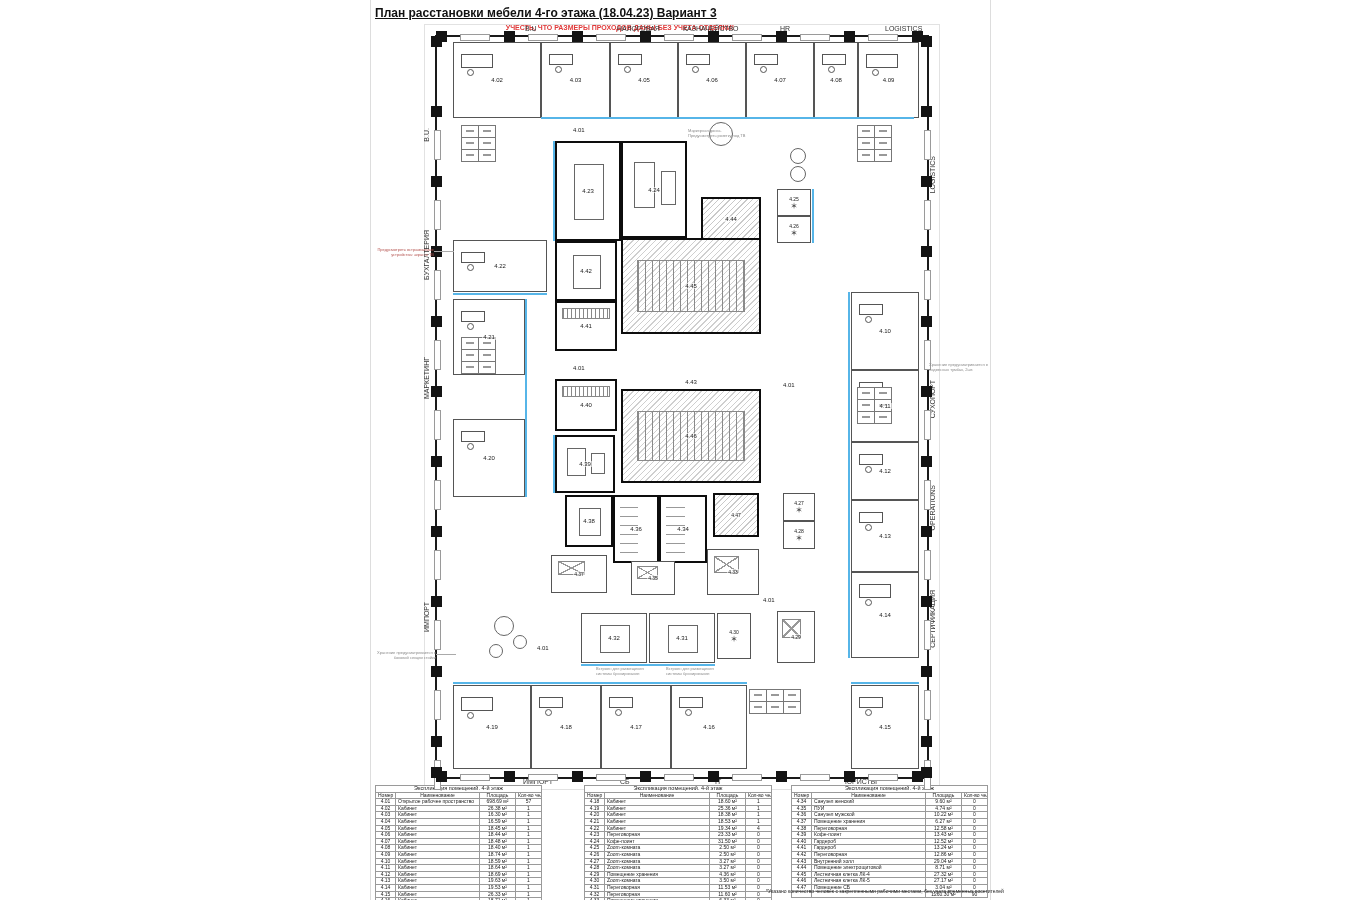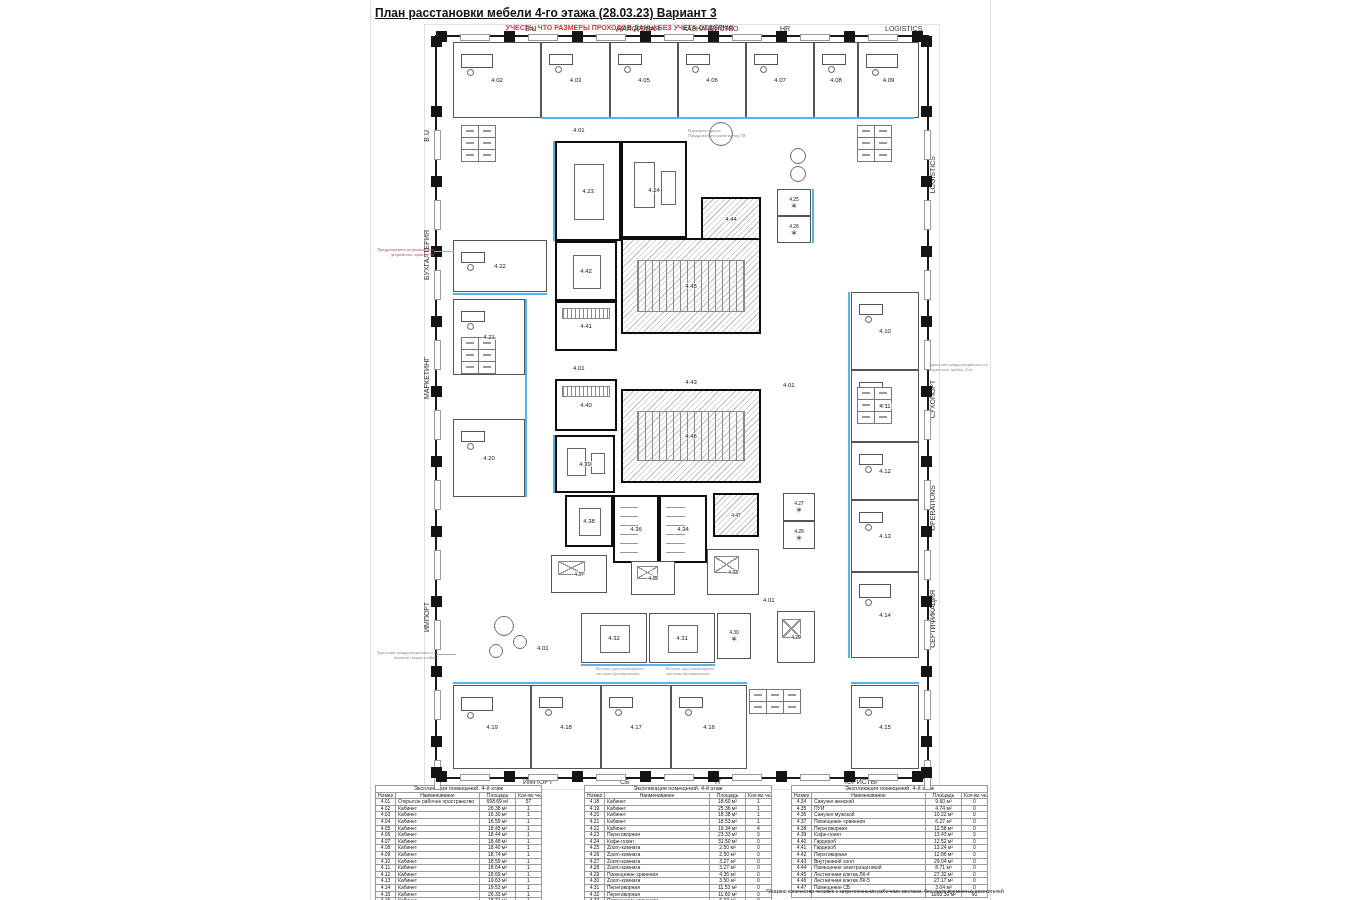--- a/index.html
+++ b/index.html
@@ -63,21 +63,21 @@
   .xtable td.num,.xtable th{text-align:center;}
   .xtable td.area,.xtable td.cnt{text-align:center;}
   .footnote{position:absolute;font-size:5px;color:#222;white-space:nowrap;}
 </style>
 </head>
 <body>
 
 <div id="sheet">
   <div class="frame-line" style="left:370px"></div>
   <div class="frame-line" style="left:990px"></div>
-  <h1 id="page-title">План расстановки мебели 4-го этажа (28.03.23) Вариант 3</h1>
+  <h1 id="page-title">План расстановки мебели 4-го этажа (18.04.23) Вариант 3</h1>
   <div id="warning">УЧЕСТЬ, ЧТО РАЗМЕРЫ ПРОХОДОВ ДАНЫ БЕЗ УЧЕТА ОТДЕЛКИ!</div>
   <div id="plan">
     <div class="outer-guide"></div>
   <div class="room exec" style="left: 16px; top: 5px; width: 88px; height: 76px;">
         <div class="rlbl">4.02</div>
       </div>
       <div class="desk" style="left: 24px; top: 17px; width: 30px; height: 12px;"></div>
       <div class="chair" style="left: 30px; top: 32px;"></div>
       <div class="room office" style="left: 104px; top: 5px; width: 69px; height: 76px;">
         <div class="rlbl">4.03</div>

